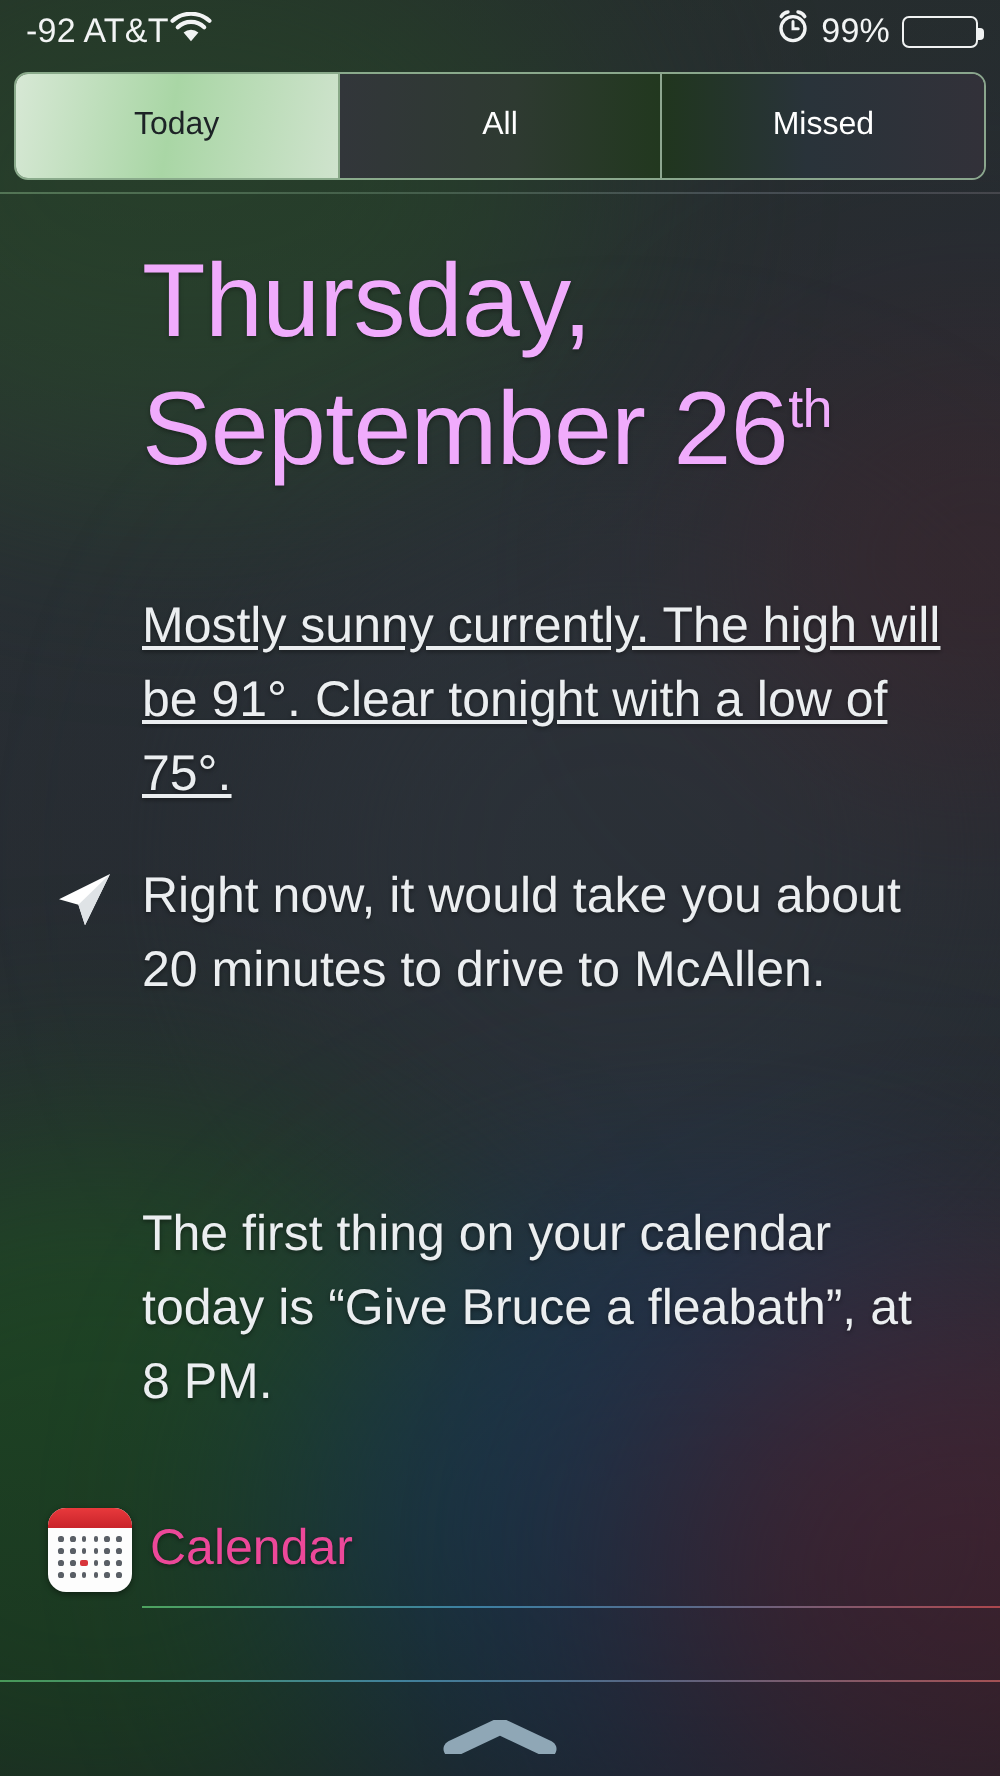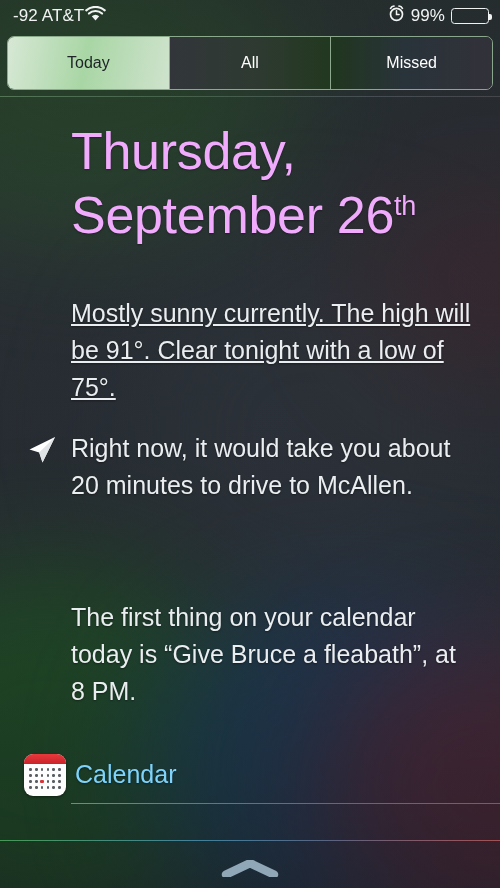--- a/index.html
+++ b/index.html
@@ -261,21 +261,21 @@
     background: #5a5f66;
     border-radius: 50%;
     margin: 1px auto;
   }
   .cal-dot.red { background: #d8353b; width: 4px; height: 3.4px; border-radius: 1px; }
   .app-label {
     position: absolute;
     left: 75px;
     top: 11px;
     font-size: 25px;
-    color: #7dd3fc;
+    color: #ec4899;
     text-shadow: 0 1px 2px rgba(0,0,0,.4);
   }
 
   .rule {
     position: absolute;
     height: 1px;
   }
   .rule-short {
     left: 71px;
     right: 0;

